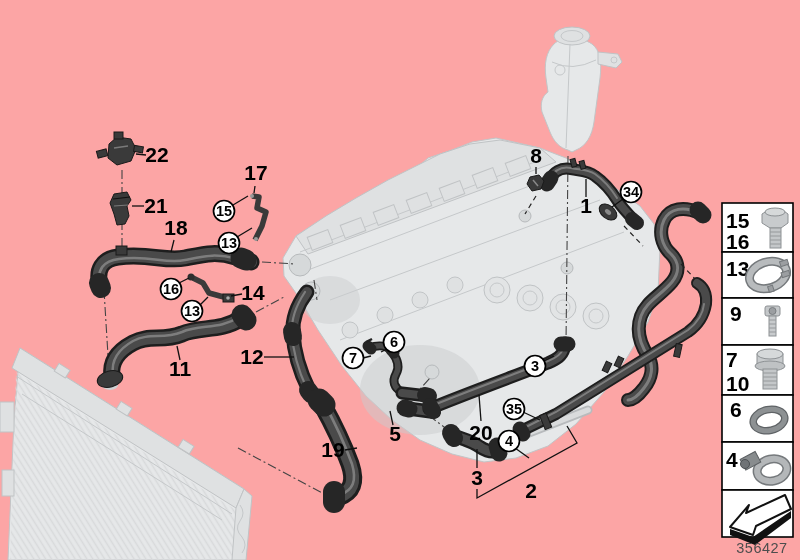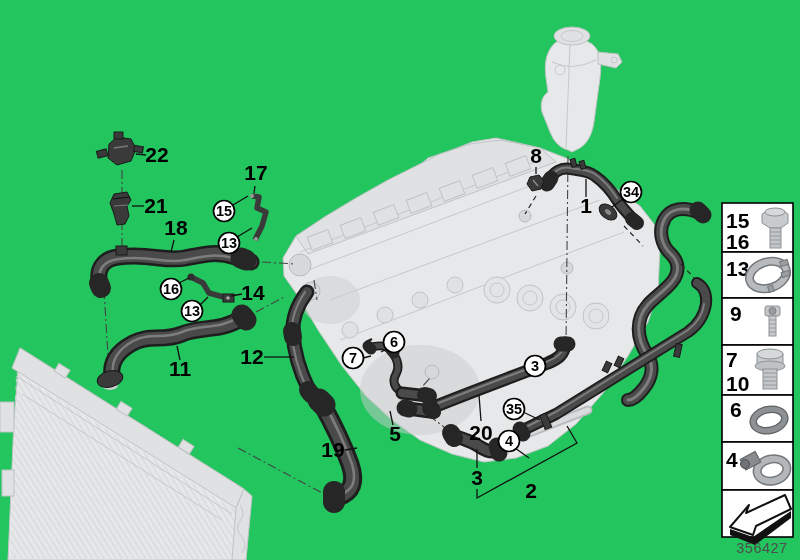--- a/index.html
+++ b/index.html
@@ -1,16 +1,16 @@
 <!DOCTYPE html>
 <html><head>
 <meta charset="utf-8">
 <style>
   html,body{margin:0;padding:0;background:#fff;}
-  .stage{position:relative;width:800px;height:560px;background:#22c55e;overflow:hidden;
+  .stage{position:relative;width:800px;height:560px;background:#fca5a5;overflow:hidden;
          font-family:"Liberation Sans","DejaVu Sans",sans-serif;}
   svg{display:block;}
   .lbl{font:bold 21px "Liberation Sans","DejaVu Sans",sans-serif;fill:#000;}
   .lblc{font:bold 14.5px "Liberation Sans","DejaVu Sans",sans-serif;fill:#000;}
   .legnum{font:bold 21px "Liberation Sans","DejaVu Sans",sans-serif;fill:#000;}
   .sheetnum{font:14.5px "Liberation Sans","DejaVu Sans",sans-serif;fill:#4d4d4d;letter-spacing:.5px;}
   .ghost{fill:#e6e8e9;stroke:#c2c5c7;stroke-width:1;}
   .ghost2{fill:#dfe1e2;stroke:#c0c3c5;stroke-width:1;}
   .gdetail{fill:none;stroke:#c5c8ca;stroke-width:1;}
   .leader{stroke:#111;stroke-width:1.3;fill:none;}

